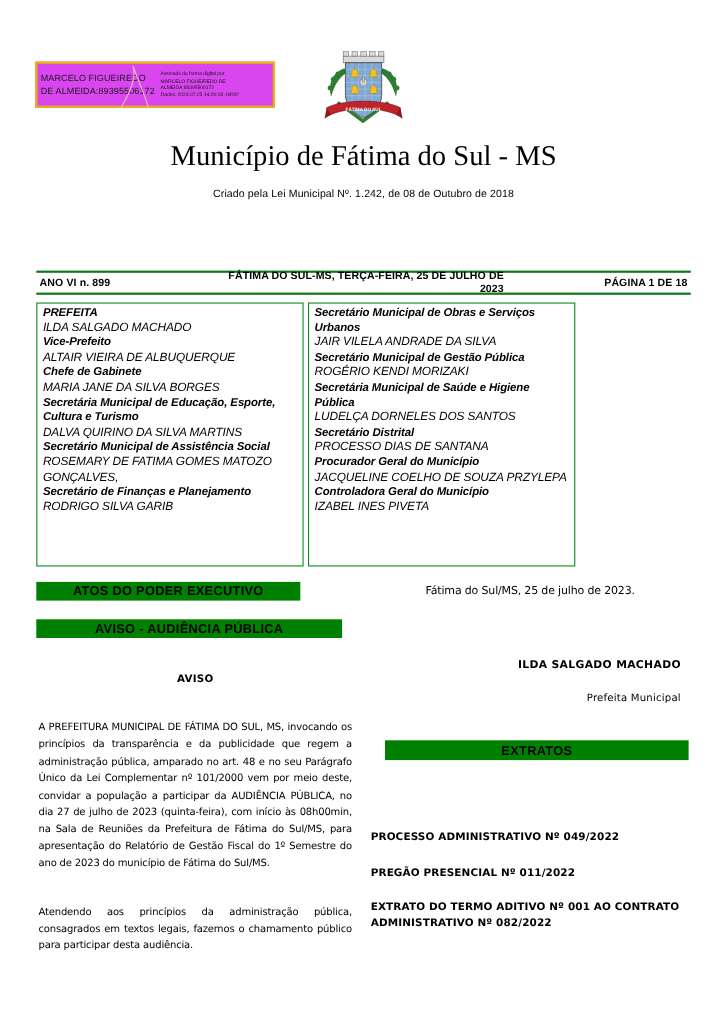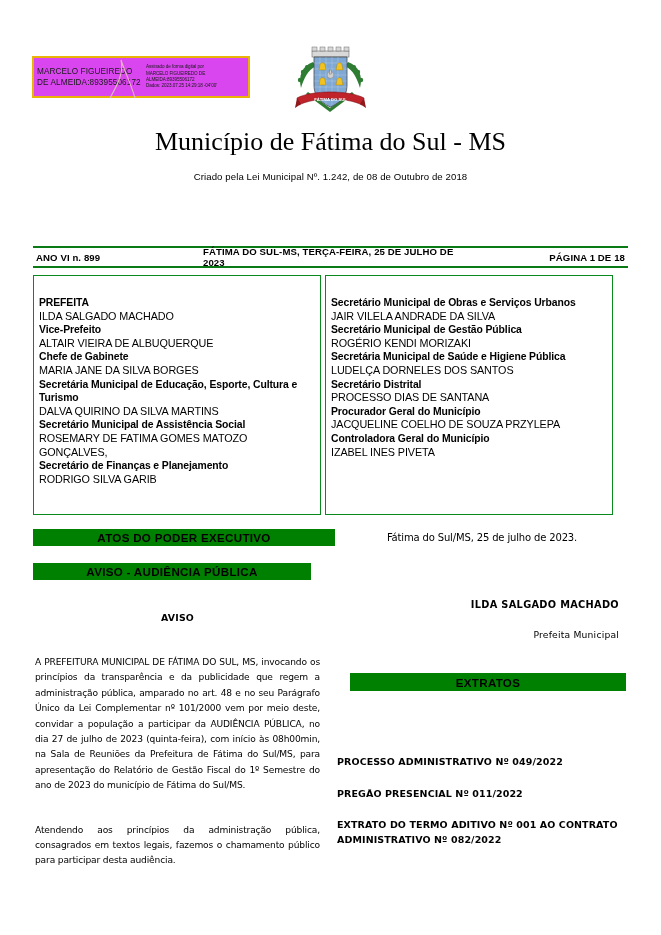--- a/index.html
+++ b/index.html
@@ -112,38 +112,39 @@
     border-top: 2.5px solid #0a7a16;
     border-bottom: 2.5px solid #0a7a16;
     box-sizing: border-box;
     display: flex;
     align-items: center;
     font-size: 9.6px;
     font-weight: bold;
     letter-spacing: .1px;
   }
   .issue-left   { width: 170px; text-align: left; padding-left: 3px; box-sizing: border-box; }
-  .issue-center { flex: 1; text-align: left; }
+  .issue-center { flex: 1; text-align: right; }
   .issue-right  { width: 170px; text-align: right; padding-right: 3px; box-sizing: border-box; }
 
   
   .officials {
     position: absolute;
     left: 33px;
     top: 275px;
     width: 595px;
     display: flex;
     gap: 4px;
   }
   .off-box {
     border: 1.6px solid #0a8a1c;
     box-sizing: border-box;
-    padding: 20px 5px 5px 5px;
-    width: 288px;
+    padding: 2px 5px 5px 5px;
+    width: 243px;
     min-height: 240px;
+    font-style: italic;
   }
   .off-title {
     font-size: 10.4px;
     line-height: 13.6px;
     font-weight: bold;
     letter-spacing: -.1px;
   }
   .off-name {
     font-size: 10.8px;
     line-height: 13.6px;
@@ -157,21 +158,21 @@
     background: #008000;
     color: #000000;
     font-weight: bold;
     font-size: 11.6px;
     letter-spacing: .3px;
     display: flex;
     align-items: center;
     justify-content: center;
     box-sizing: border-box;
   }
-  #banner-atos    { left: 33px;  top: 529px; width: 302px; height: 17px; }
+  #banner-atos    { left: 33px;  top: 529px; width: 240px; height: 17px; }
   #banner-aviso   { left: 33px;  top: 563px; width: 278px; height: 17px; }
   #banner-extratos{ left: 350px; top: 673px; width: 276px; height: 18px; }
 
   
   .col-left {
     position: absolute;
     left: 35px;
     top: 612px;
     width: 285px;
   }

